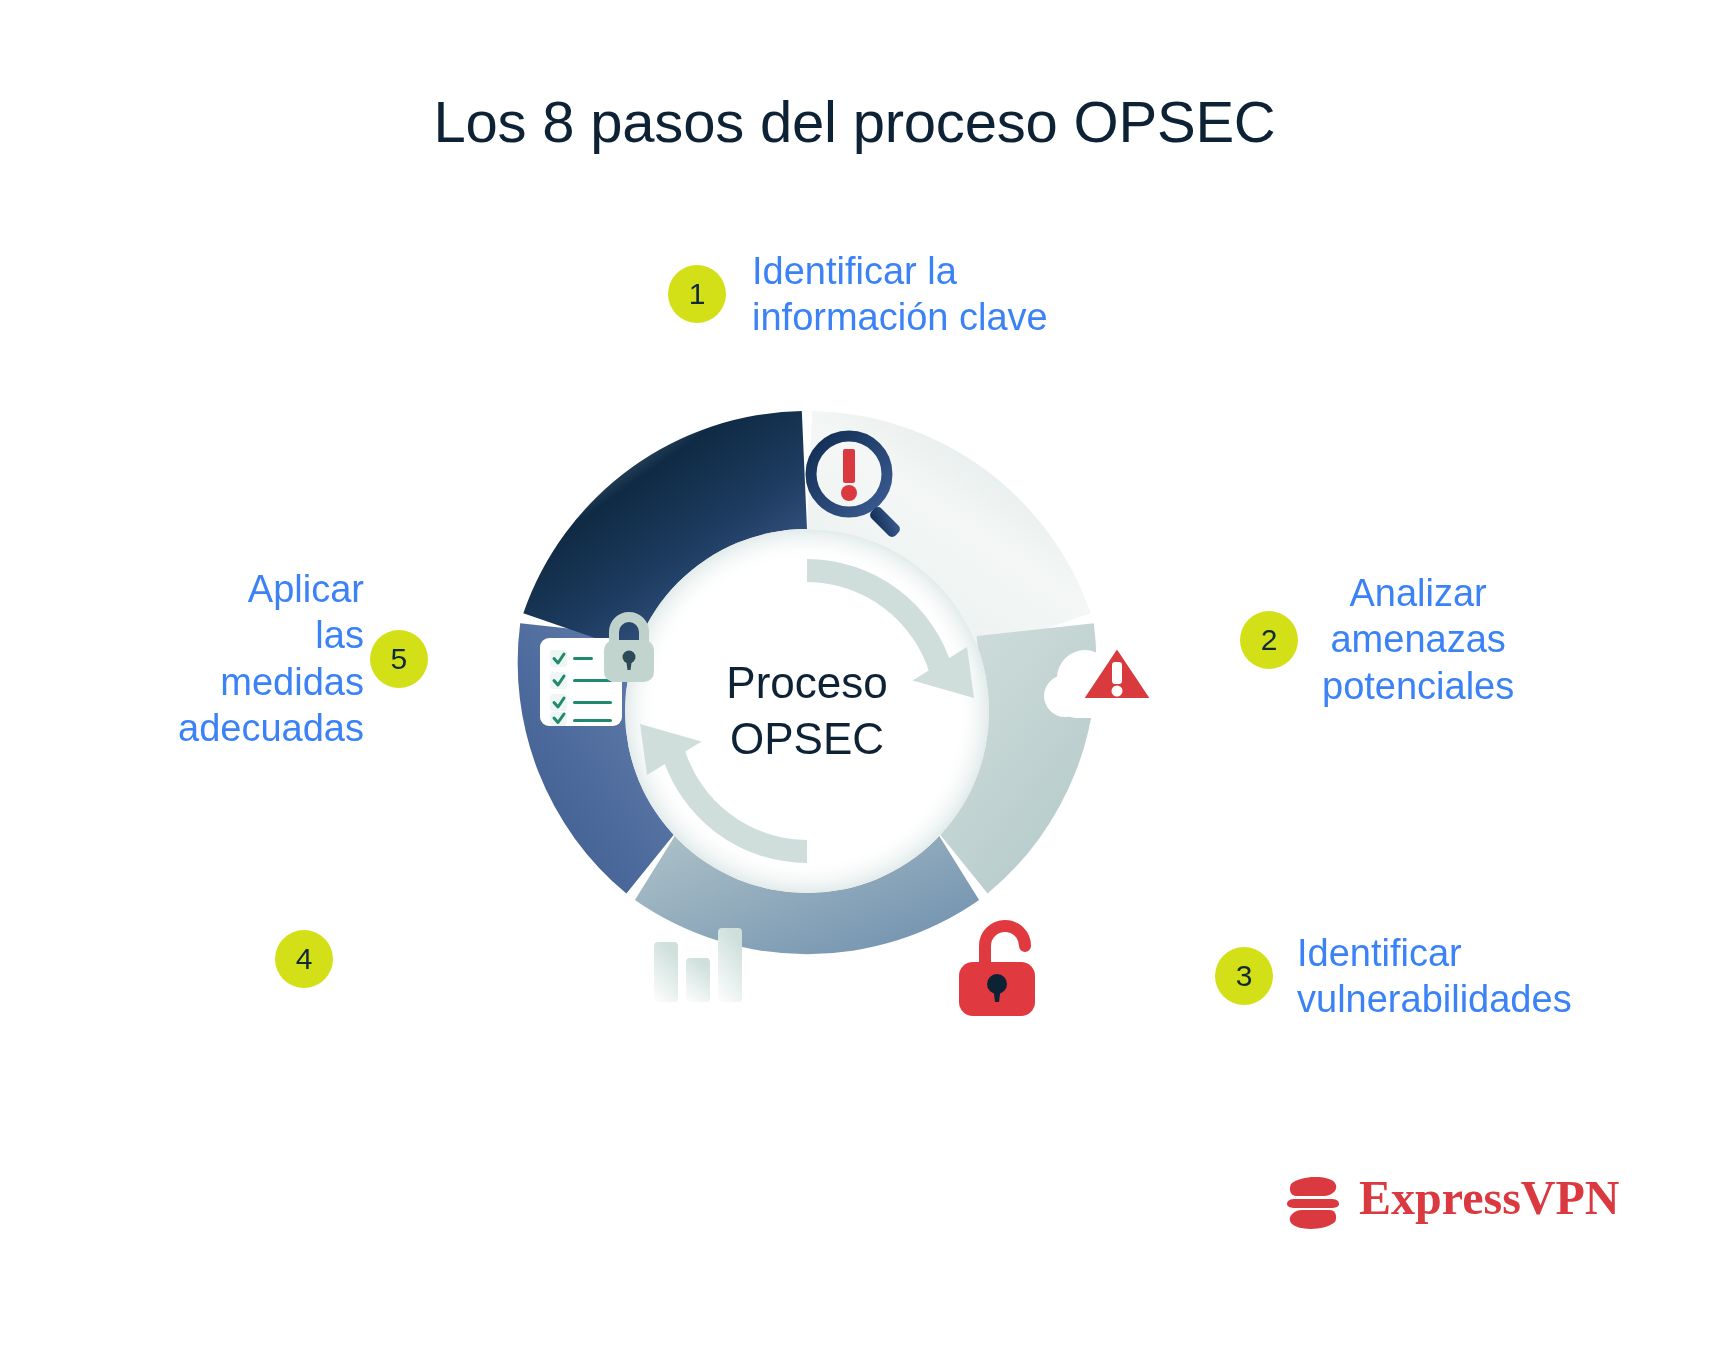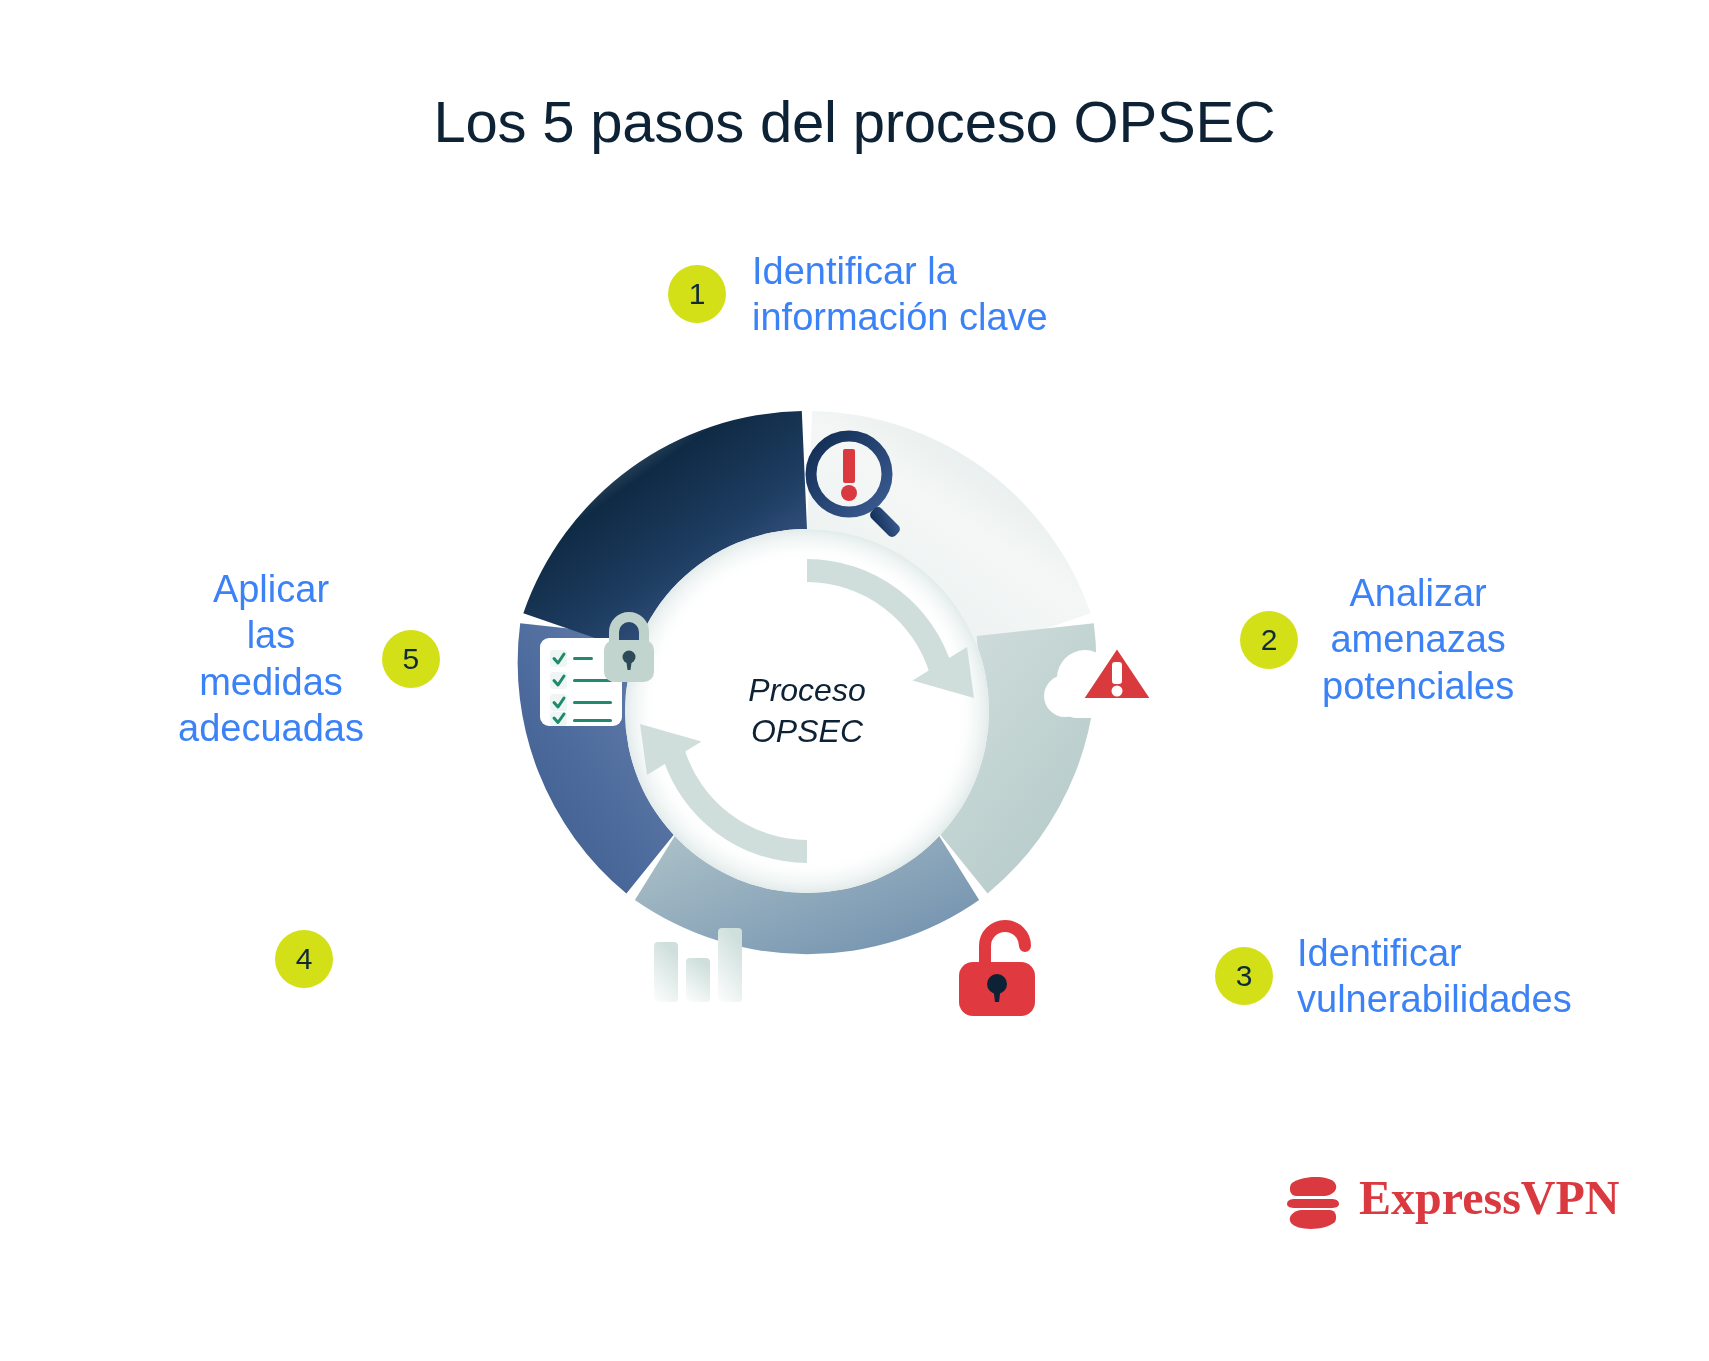--- a/index.html
+++ b/index.html
@@ -33,25 +33,24 @@
 
   .center-label{
     position:absolute;
     left:497px;top:401px;
     width:620px;height:620px;
     display:flex;align-items:center;justify-content:center;
     pointer-events:none;
   }
   .center-label .ct{
     text-align:center;
-    font-size:32px;
+    font-size:44px;
     line-height:1.28;
     color:#0d2235;
     font-weight:400;
-    font-style:italic;
   }
 
   
   .step{position:absolute;display:flex;align-items:center;}
   .badge{
     width:58px;height:58px;border-radius:50%;
     background:#d4e017;
     color:#102a3c;
     font-size:30px;
     display:flex;align-items:center;justify-content:center;
@@ -75,21 +74,21 @@
   
   .step-3{left:1215px;top:930px;}
   .step-3 .step-text{margin-left:24px;text-align:left;}
 
   
   .step-4{left:275px;top:930px;justify-content:flex-end;}
   .step-4 .step-text{margin-right:24px;text-align:right;}
 
   
   .step-5{left:178px;top:566px;justify-content:flex-end;}
-  .step-5 .step-text{margin-right:18px;text-align:center;}
+  .step-5 .step-text{margin-right:6px;text-align:right;}
 
   
   .wicon{position:absolute;}
   .ic-mag{left:800px;top:425px;}
   .ic-cloud{left:1043px;top:630px;}
   .ic-unlock{left:949px;top:918px;}
   .ic-bars{left:650px;top:920px;}
   .ic-check{left:536px;top:608px;}
 
   
@@ -104,21 +103,21 @@
     font-size:48px;
     font-weight:700;
     color:#da3940;
     letter-spacing:0px;
     line-height:1;
   }
 </style>
 </head>
 <body>
 
-<div class="title">Los 5 pasos del proceso OPSEC</div>
+<div class="title">Los 8 pasos del proceso OPSEC</div>
 
 <div class="wheel-wrap">
 <svg class="wheel-svg" viewBox="0 0 620 620" xmlns="http://www.w3.org/2000/svg">
   <defs>
     <linearGradient id="g1" x1="0.15" y1="0.95" x2="0.85" y2="0.05">
       <stop offset="0%" stop-color="#e9efef"></stop>
       <stop offset="55%" stop-color="#f4f7f6"></stop>
       <stop offset="100%" stop-color="#dde7e6"></stop>
     </linearGradient>
     <linearGradient id="g2" x1="0" y1="0" x2="0.9" y2="1">

